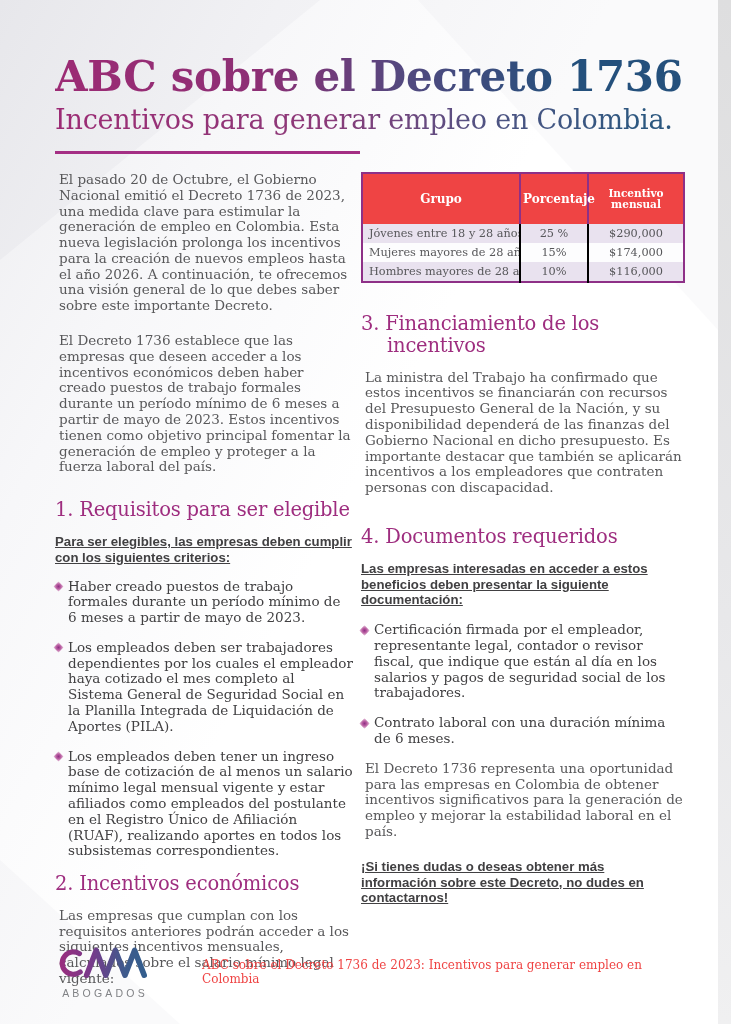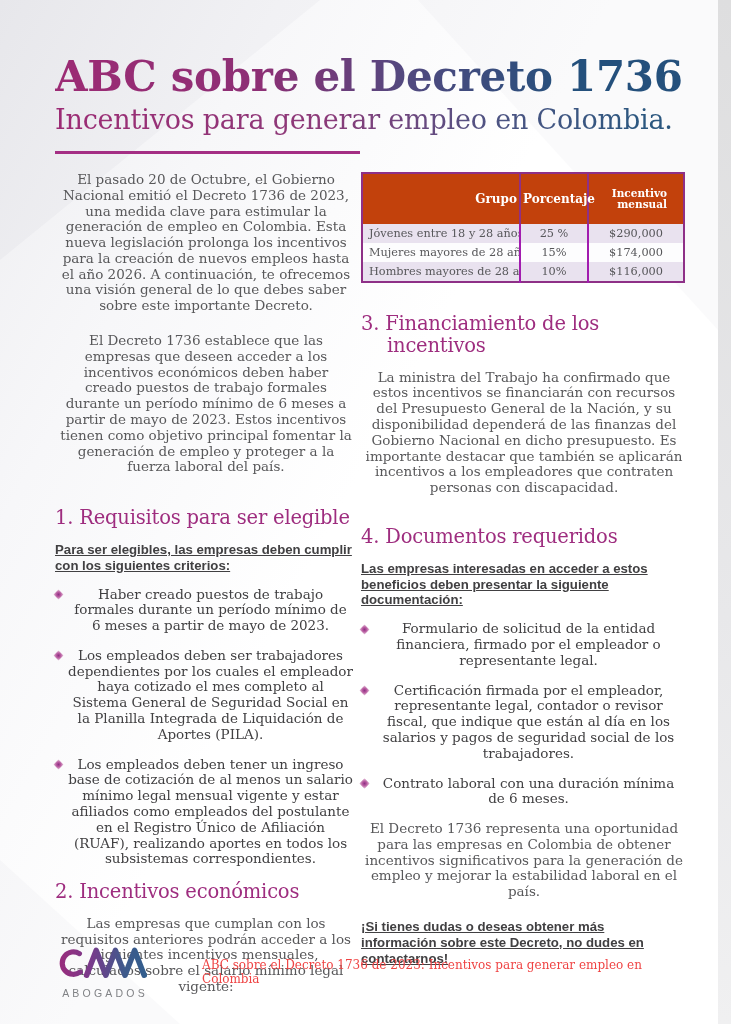--- a/index.html
+++ b/index.html
@@ -44,61 +44,61 @@
   }
   .divider{width:305px;height:3px;background:#a42e84;margin-top:14px;}
 
   
   .content{position:absolute;left:55px;top:172px;width:628px;display:flex;justify-content:space-between;}
   .col-left{width:298px;}
   .col-right{width:322px;}
 
   .para{
     font-size:13.5px;line-height:1.17;color:#58585a;margin:0 0 19px 4px;
-    text-align:center;
+    text-align:left;
   }
   .section-h{
     font-size:19.5px;font-weight:normal;color:#9e2d7f;line-height:1.12;
     margin:0 0 13px 0;padding-left:26px;text-indent:-26px;letter-spacing:-.2px;
   }
   .bold-intro{
     font-family:"Liberation Sans", sans-serif;
     font-size:13.2px;font-weight:bold;color:#414042;line-height:1.2;
     margin:0 0 13px 0;
     text-decoration:underline;
   }
-  ul.bullets{list-style:none;margin:0;padding:0;text-align:center;}
+  ul.bullets{list-style:none;margin:0;padding:0;}
   ul.bullets li{
     position:relative;padding-left:13px;margin:0 0 14px 0;
     font-size:13.5px;line-height:1.17;color:#414042;
   }
   .bullet-icon{
     position:absolute;left:0;top:4.5px;width:7px;height:7px;
     transform:rotate(45deg);
     background:radial-gradient(circle at 50% 50%, #8e3087 0%, #b4559c 40%, #e3bcd7 100%);
   }
-  .mt-26{margin-top:32px;}
+  .mt-26{margin-top:24px;}
   .mt-30{margin-top:30px;}
   .mt-12{margin-top:12px;}
 
   
   table.incentives{
     border-collapse:collapse;width:322px;
     border:2px solid #8e3087;
     table-layout:fixed;
   }
   table.incentives th{
-    background:#c2410c;color:#ffffff;font-weight:bold;
-    font-size:12px;line-height:1.05;padding:4px 2px;text-align:right;
+    background:#ef4444;color:#ffffff;font-weight:bold;
+    font-size:12px;line-height:1.05;padding:4px 2px;text-align:center;
     border-left:2px solid #8e3087;
   }
   table.incentives th.h-incentivo{font-size:10.5px;padding:14px 16px;}
   table.incentives td{
     font-size:11.3px;color:#57575a;padding:3px 4px;text-align:center;
-    border-left:2px solid #a21caf;white-space:nowrap;overflow:hidden;
+    border-left:2px solid #000000;white-space:nowrap;overflow:hidden;
   }
   table.incentives td.grupo{text-align:left;padding-left:6px;}
   table.incentives th:first-child,table.incentives td:first-child{border-left:none;}
   table.incentives tr.alt{background:#e9e2ef;}
   table.incentives tr.plain{background:#fdfdfe;}
   col.c-grupo{width:158px;}col.c-pct{width:68px;}col.c-inc{width:96px;}
 
   
   .footer-logo{position:absolute;left:55px;top:932px;width:100px;text-align:center;}
   .logo-word{
@@ -186,21 +186,20 @@
     </table>
 
     <h2 class="section-h mt-30">3. Financiamiento de los incentivos</h2>
     <p class="para">La ministra del Trabajo ha confirmado que estos incentivos se financiarán con recursos del Presupuesto General de la Nación, y su disponibilidad dependerá de las finanzas del Gobierno Nacional en dicho presupuesto. Es importante destacar que también se aplicarán incentivos a los empleadores que contraten personas con discapacidad.</p>
 
     <h2 class="section-h mt-30">4. Documentos requeridos</h2>
     <p class="bold-intro">Las empresas interesadas en acceder a estos beneficios deben presentar la siguiente documentación:</p>
     <ul class="bullets">
       <li>
         <span class="bullet-icon"></span>
-        <span>Formulario de solicitud de la entidad financiera, firmado por el empleador o representante legal.</span>
       </li>
       <li>
         <span class="bullet-icon"></span>
         <span>Certificación firmada por el empleador, representante legal, contador o revisor fiscal, que indique que están al día en los salarios y pagos de seguridad social de los trabajadores.</span>
       </li>
       <li>
         <span class="bullet-icon"></span>
       </li>
       <li>
         <span class="bullet-icon"></span>

